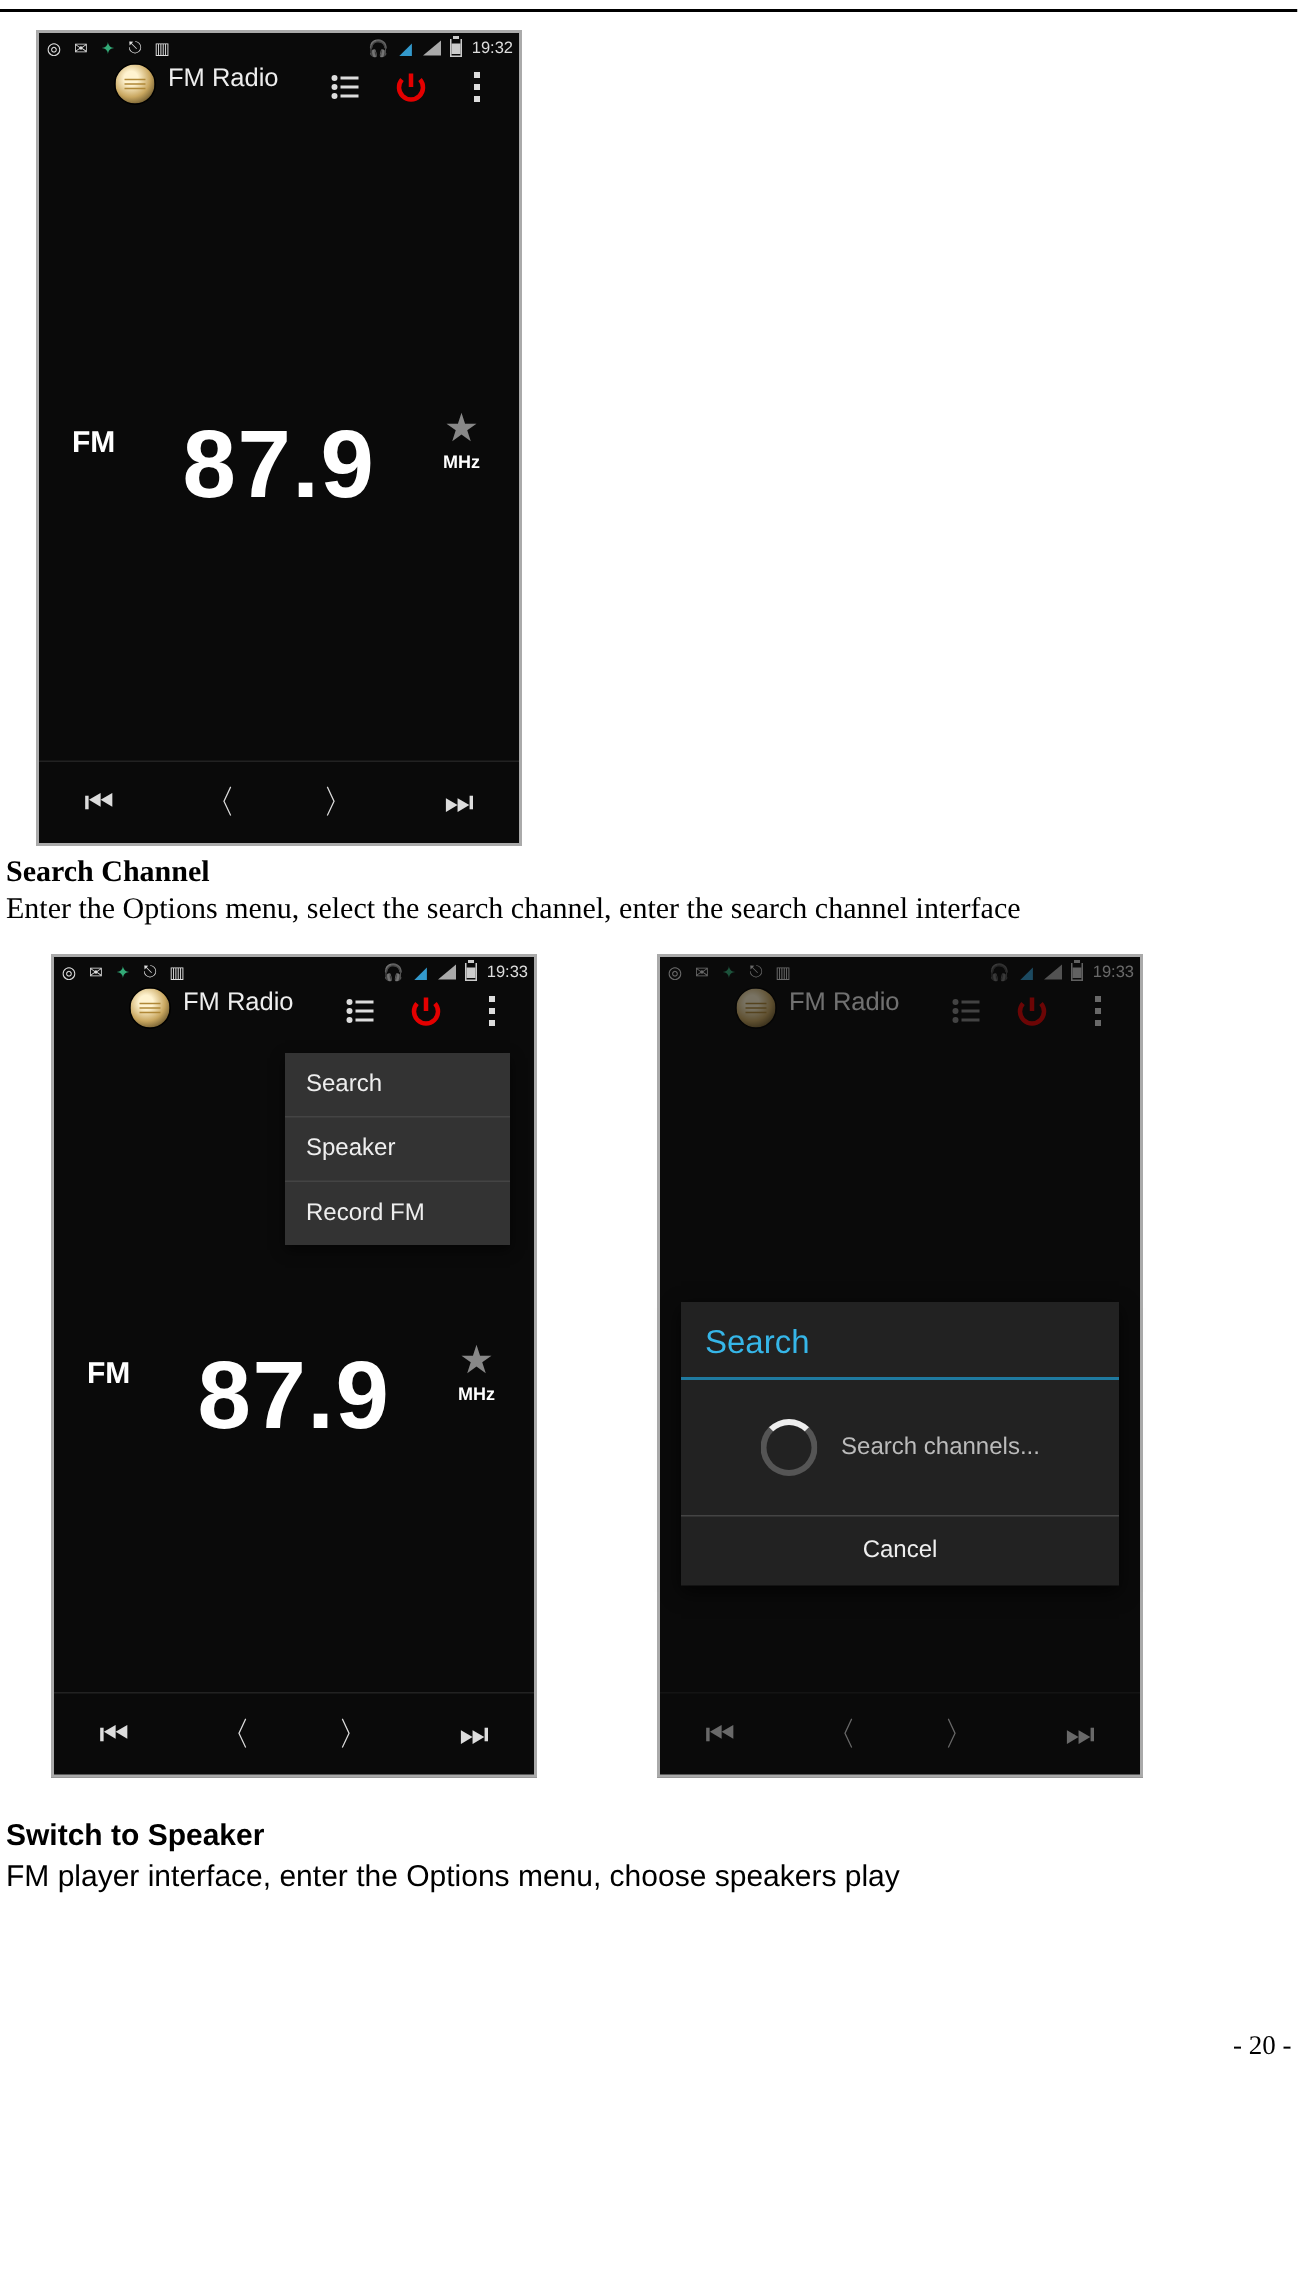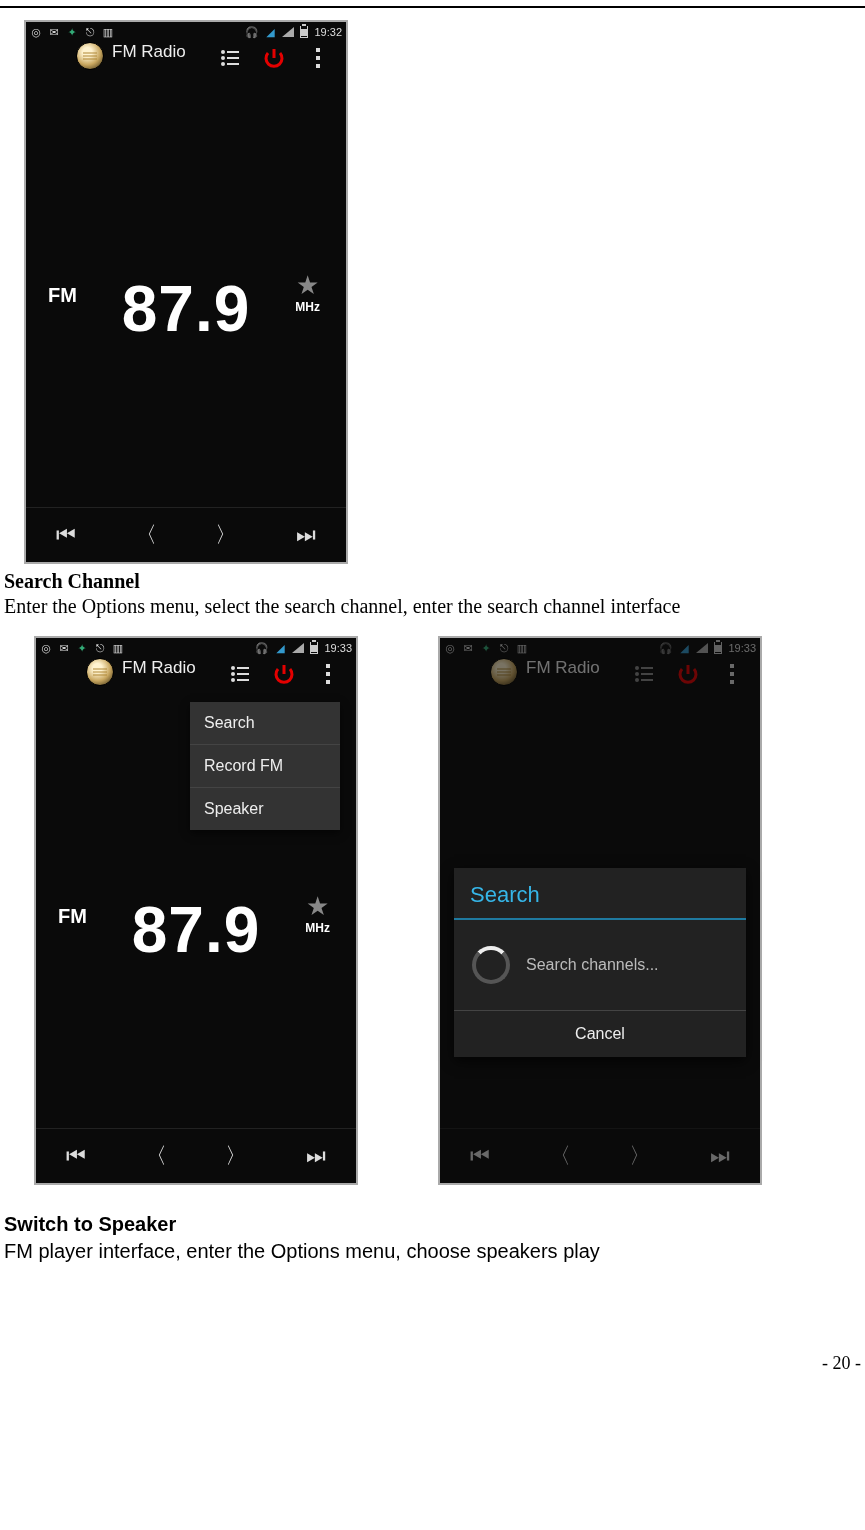--- a/index.html
+++ b/index.html
@@ -166,20 +166,21 @@
     color:#36b6e8;
     font-size: 22px;
     padding: 14px 16px 10px 16px;
   }
   .dialog-divider { height:2px; background:#1f7aa0; }
   .dialog-body {
     display:flex;
     align-items:center;
     gap:16px;
     padding: 26px 18px;
+    justify-content: center;
   }
   .spinner {
     width:30px;height:30px;border-radius:50%;
     border:4px solid #555;
     border-top-color:#eee;
   }
   .dialog-msg { font-size:16px; color:#bbb; }
   .dialog-btn {
     border-top:1px solid #444;
     text-align:center;
@@ -344,22 +345,22 @@
     </div>
   </div>
   <div class="nav-bar">
     <div class="nav-btn">⏮</div>
     <div class="nav-btn">〈</div>
     <div class="nav-btn">〉</div>
     <div class="nav-btn">⏭</div>
   </div>
   <div class="dropdown">
     <div class="dropdown-item">Search</div>
+    <div class="dropdown-item">Speaker</div>
     <div class="dropdown-item">Record FM</div>
-    <div class="dropdown-item">Speaker</div>
   </div>
 </div>
 
 <div class="phone small dim">
   <div class="statusbar">
     <span class="sb-icon">◎</span>
     <span class="sb-icon">✉</span>
     <span class="sb-icon" style="color:#3a7;">✦</span>
     <span class="sb-icon">⎋</span>
     <span class="sb-icon">▥</span>

